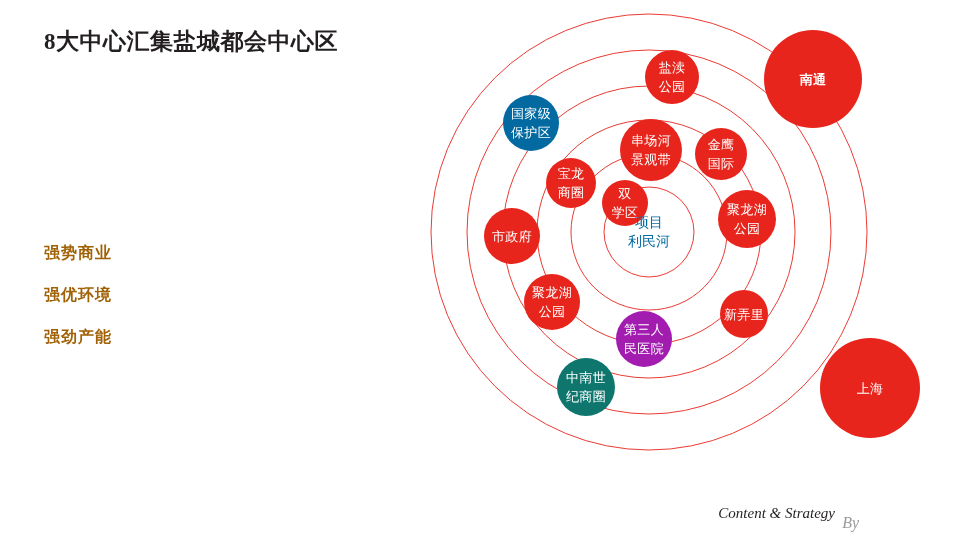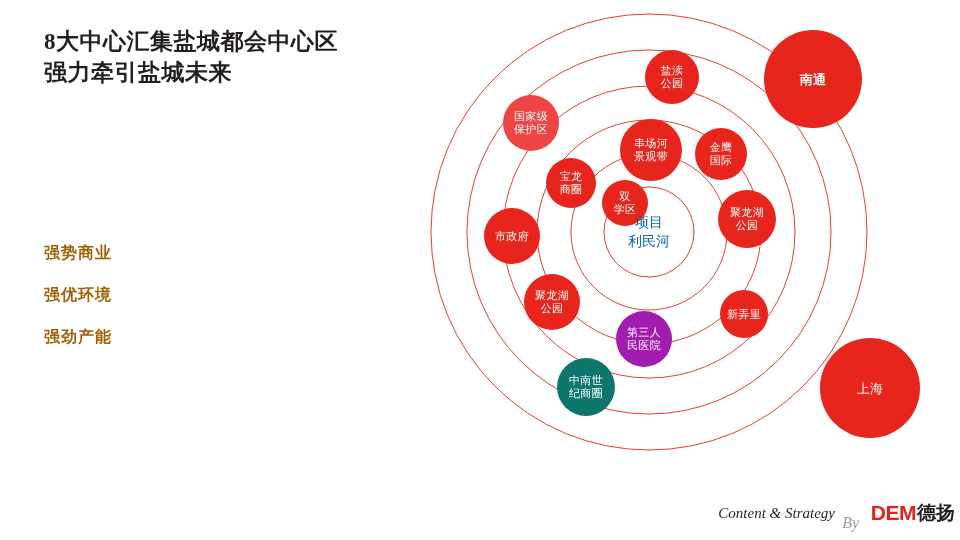--- a/index.html
+++ b/index.html
@@ -71,22 +71,22 @@
   .node {
     position: absolute;
     border-radius: 50%;
     background: #e8251c;
     color: #ffffff;
     display: flex;
     align-items: center;
     justify-content: center;
     text-align: center;
     font-family: "Liberation Sans", sans-serif;
-    font-size: 11px;
-    line-height: 13px;
+    font-size: 13px;
+    line-height: 19px;
     letter-spacing: 0.3px;
     box-sizing: border-box;
     padding: 2px;
   }
   .node.big {
     font-size: 13px;
     line-height: 15px;
   }
   .node .lbl {
     display: block;
@@ -154,21 +154,20 @@
     letter-spacing: 0px;
   }
 </style>
 </head>
 <body>
 
 <div class="slide">
 
   <div class="title-block">
     <div class="title-line">8大中心汇集盐城都会中心区</div>
-    <div class="title-line">强力牵引盐城未来</div>
   </div>
 
   <div class="keypoints">
     <div class="keypoint">强势商业</div>
     <div class="keypoint">强优环境</div>
     <div class="keypoint">强劲产能</div>
   </div>
 
   <div class="diagram">
     <svg width="540" height="500">
@@ -182,21 +181,21 @@
         </g>
     </svg>
     <div id="nodes-layer">
         <div class="node" style="left: 225px; top: 50px; width: 54px; height: 54px; background: rgb(232, 37, 28);">
           <span class="lbl">盐渎
 公园</span>
         </div>
         <div class="node big" style="left: 344px; top: 30px; width: 98px; height: 98px; background: rgb(232, 37, 28); font-weight: bold;">
           <span class="lbl">南通</span>
         </div>
-        <div class="node" style="left: 83px; top: 95px; width: 56px; height: 56px; background: #ef4444;">
+        <div class="node" style="left: 83px; top: 95px; width: 56px; height: 56px; background: #0369a1;">
           <span class="lbl">国家级
 保护区</span>
         </div>
         <div class="node" style="left: 200px; top: 119px; width: 62px; height: 62px; background: rgb(232, 37, 28);">
           <span class="lbl">串场河
 景观带</span>
         </div>
         <div class="node" style="left: 275px; top: 128px; width: 52px; height: 52px; background: rgb(232, 37, 28);">
           <span class="lbl">金鹰
 国际</span>
@@ -235,19 +234,15 @@
           <span class="lbl">上海</span>
         </div>
       </div>
     <div class="center-label" id="center-label" style="left: 169px; top: 213px; width: 120px;">项目
 利民河</div>
   </div>
 
   <div class="footer">
     <div class="footer-tagline">Content &amp; Strategy</div>
     <div class="footer-by">By</div>
-    <div class="footer-logo">
-      <span class="logo-dem">DEM</span>
-      <span class="logo-cn">德扬</span>
-    </div>
   </div>
 
 </div>
 
 </body></html>

